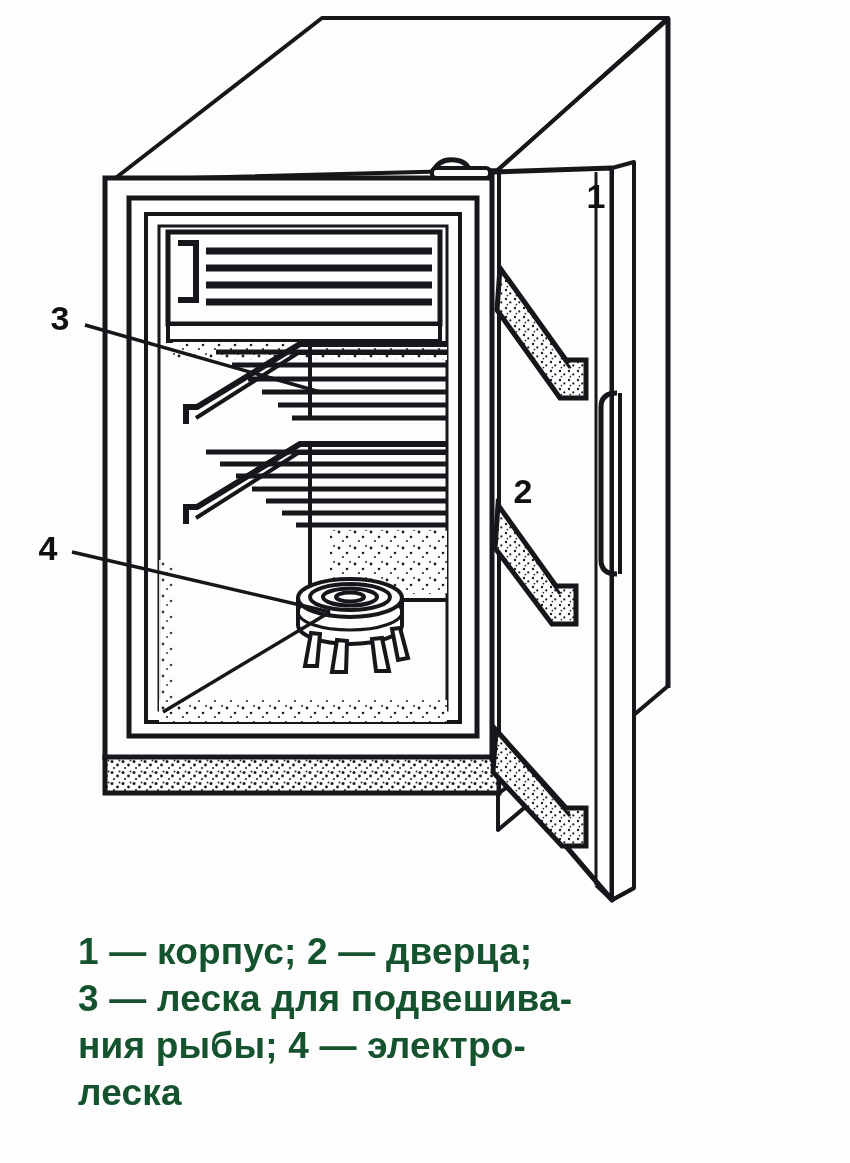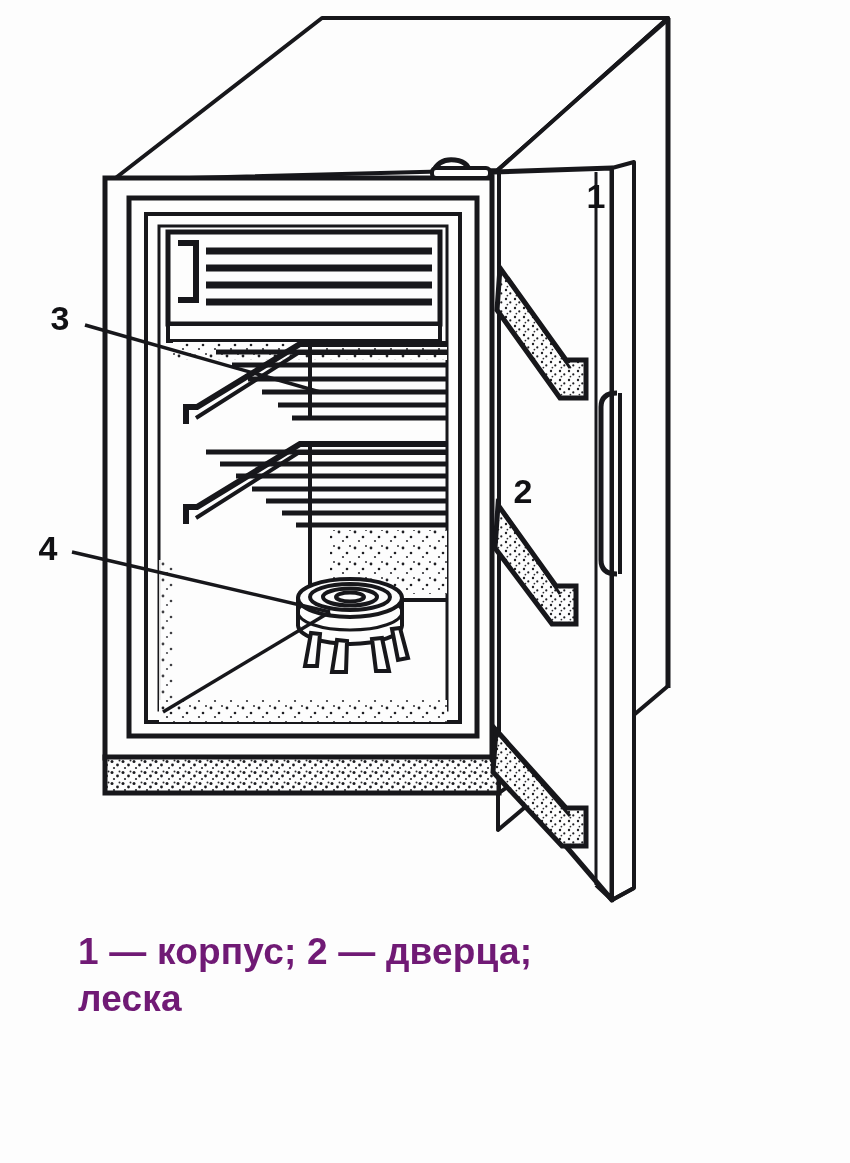--- a/index.html
+++ b/index.html
@@ -32,21 +32,21 @@
     position: absolute;
     left: 78px;
     top: 928px;
     width: 700px;
   }
   .caption-line {
     font-family: "Liberation Sans", sans-serif;
     font-size: 37px;
     font-weight: 700;
     line-height: 47px;
-    color: #701a75;
+    color: #14532d;
     letter-spacing: 0.2px;
     white-space: pre;
   }
   .callout-num {
     font-family: "Liberation Sans", sans-serif;
     font-size: 34px;
     font-weight: 700;
     fill: #111114;
   }
 </style>
@@ -234,16 +234,18 @@
     <g>
       <text class="callout-num" x="596" y="208" text-anchor="middle">1</text>
       <text class="callout-num" x="523" y="503" text-anchor="middle">2</text>
       <text class="callout-num" x="60" y="330" text-anchor="middle">3</text>
       <text class="callout-num" x="48" y="560" text-anchor="middle">4</text>
     </g>
   </svg>
 
   <div class="caption-block">
     <div class="caption-line">1 — корпус; 2 — дверца;</div>
+    <div class="caption-line">3 — леска для подвешива-</div>
+    <div class="caption-line">ния рыбы; 4 — электро-</div>
     <div class="caption-line">леска</div>
   </div>
 
 </div>
 
 </body></html>

